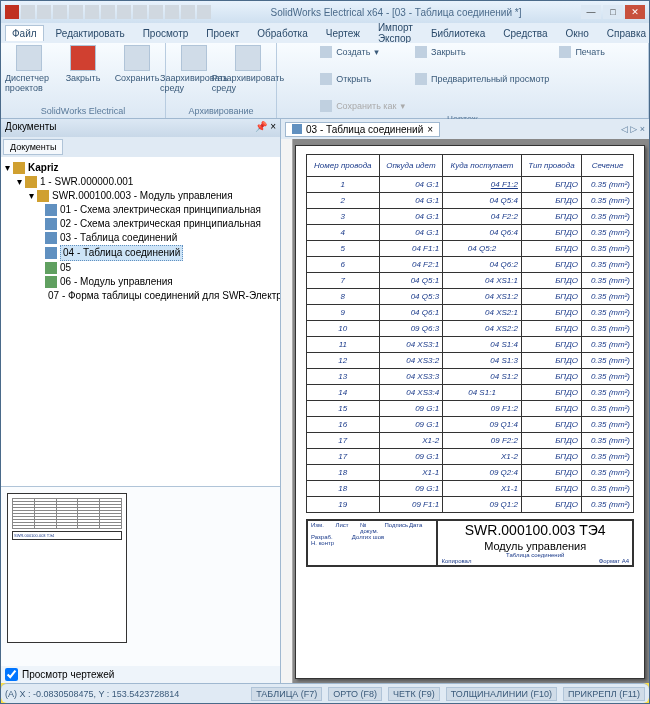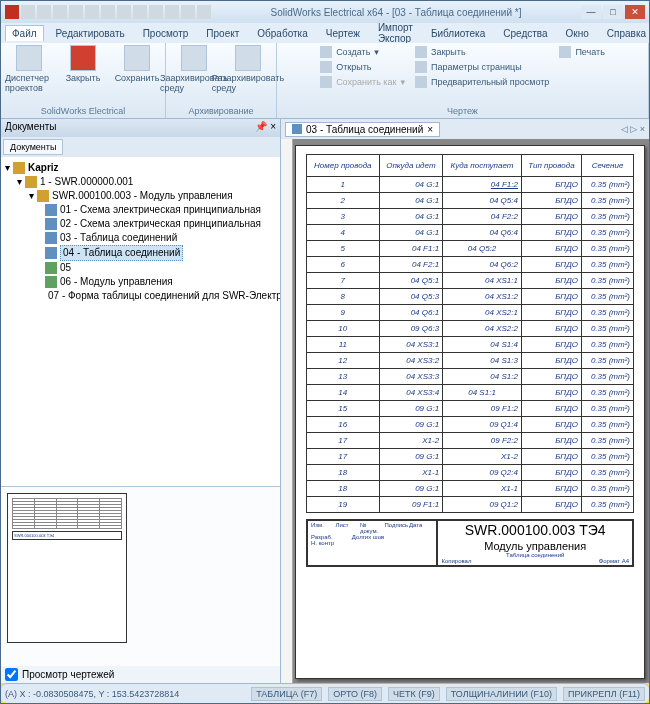--- a/index.html
+++ b/index.html
@@ -16,21 +16,21 @@
   .menubar { height: 20px; background: #e4eef8; display: flex; align-items: center; padding: 0 4px; gap: 6px; font-size: 10px; color: #2a4a6a; }
   .menubar span { padding: 2px 6px; }
   .menubar .file { background: #fff; border: 1px solid #b0c4d8; border-bottom: none; }
   .ribbon { height: 76px; background: linear-gradient(#f8fcff,#dce8f4); border-bottom: 1px solid #a0b8d0; display: flex; font-size: 9px; color: #3a5a7a; }
   .rgroup { border-right: 1px solid #b8cce0; padding: 2px 4px; display: flex; flex-direction: column; align-items: center; }
   .rgroup .body { flex: 1; display: flex; gap: 6px; align-items: flex-start; }
   .rgroup .label { font-size: 9px; color: #5a7a9a; text-align: center; padding-top: 1px; }
   .bigbtn { display: flex; flex-direction: column; align-items: center; gap: 2px; width: 48px; }
   .bigbtn .icn { width: 26px; height: 26px; background: #d0dce8; border: 1px solid #b0c4d8; }
   .bigbtn.red .icn { background: #d04030; }
-  .smallcol { display: flex; flex-direction: column; gap: 1px; }
+  .smallcol { display: flex; flex-direction: column; gap: 13px; }
   .smallbtn { display:flex; align-items:center; gap:4px; font-size:9px; padding:1px 2px; }
   .smallbtn .sicn { width:12px; height:12px; background:#c0d0e0; }
   .content { flex: 1; display: flex; overflow: hidden; }
   .leftpane { width: 280px; background: #eef4fa; border-right: 1px solid #a0b8d0; display: flex; flex-direction: column; }
   .docktitle { height: 18px; background: linear-gradient(#dce8f4,#c8d8e8); font-size: 10px; padding: 2px 4px; display:flex; justify-content:space-between; }
   .tabstrip { height: 20px; background: #e0eaf4; display:flex; align-items:center; gap:2px; padding:0 2px; font-size:9px; }
   .tabstrip .tab { padding:2px 6px; background:#f4f8fc; border:1px solid #b0c4d8; }
   .tree { flex:1; overflow:auto; background:#fff; font-size:10px; padding:4px; line-height:14px; }
   .tree .node { white-space:nowrap; display:flex; align-items:center; gap:3px; }
   .tree .icn { width:12px; height:12px; display:inline-block; background:#d0a030; }
@@ -142,24 +142,20 @@
             </div>
           <div class="smallbtn" style="color:#aaa"><span class="sicn"></span><span>Сохранить как</span> ▾</div>
         </div>
         <div class="smallcol">
           <div class="smallbtn">
               <span class="sicn"></span>
               <span>Закрыть</span>
             </div>
           <div class="smallbtn">
               <span class="sicn"></span>
-              <span>Параметры страницы</span>
-            </div>
-          <div class="smallbtn">
-              <span class="sicn"></span>
               <span>Предварительный просмотр</span>
             </div>
         </div>
         <div class="smallcol">
           <div class="smallbtn">
               <span class="sicn"></span>
               <span>Печать</span>
             </div>
         </div>
       </div>

